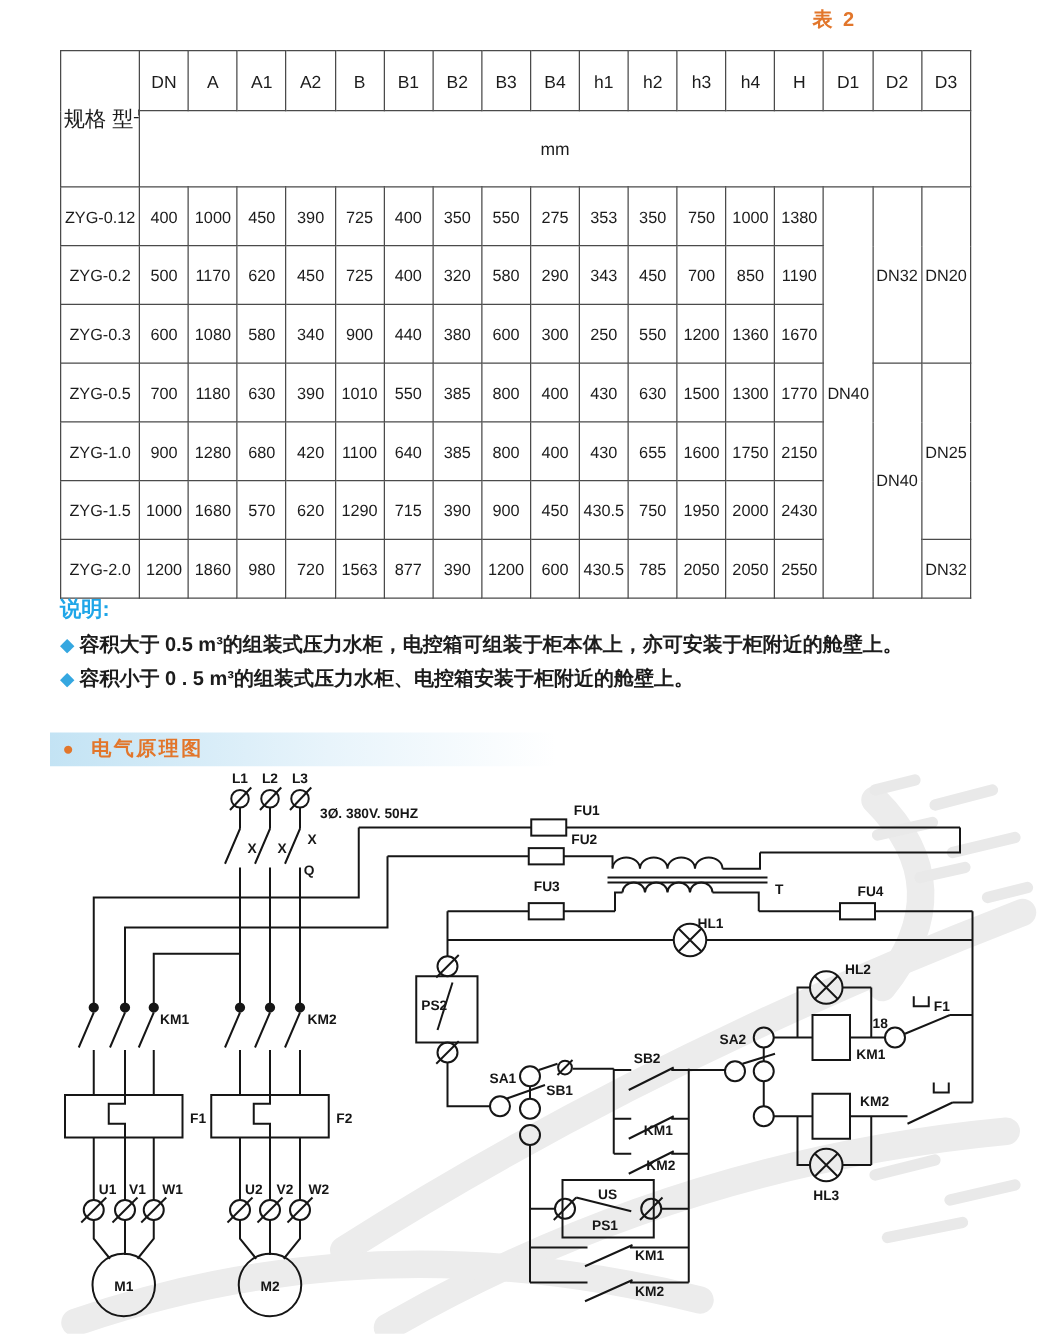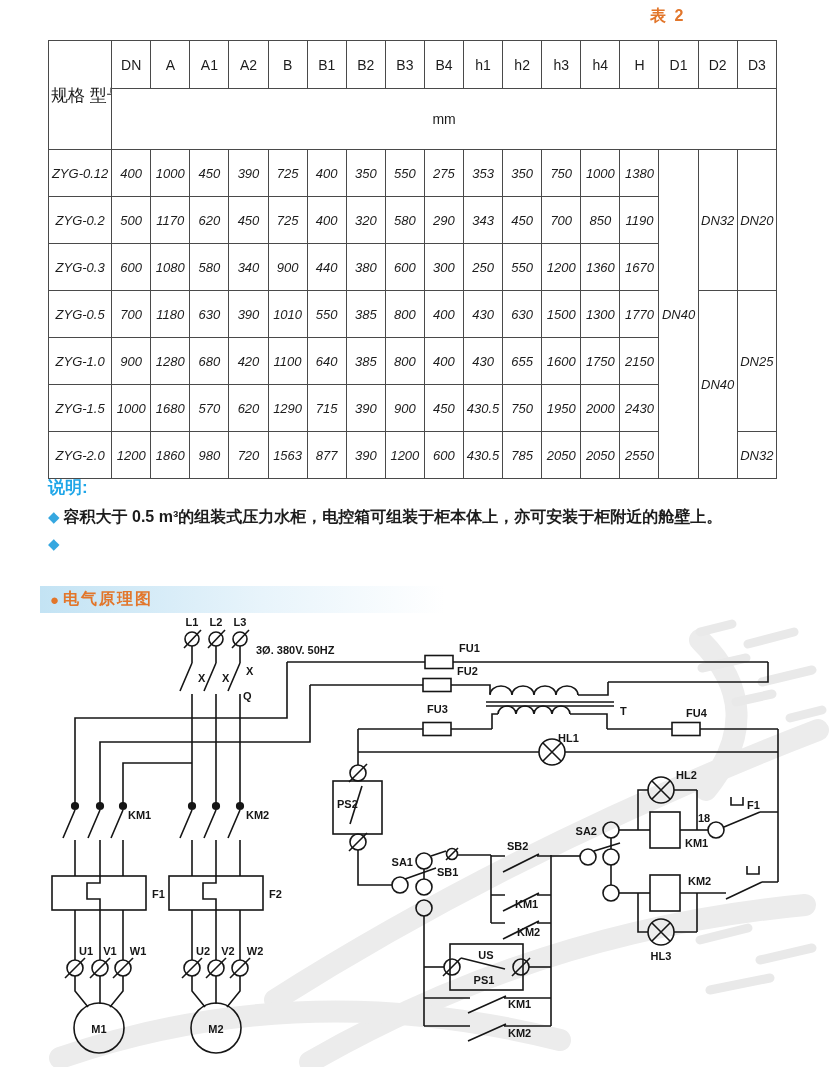--- a/index.html
+++ b/index.html
@@ -3,30 +3,30 @@
 <meta charset="utf-8">
 <style>
   html,body{margin:0;padding:0;}
   body{width:830px;height:1067px;position:relative;background:#ffffff;overflow:hidden;
        font-family:"Liberation Sans","DejaVu Sans",sans-serif;color:#1c1c1c;}
   .table-tag{position:absolute;left:650px;top:6px;font-size:16px;font-weight:bold;color:#e2762b;letter-spacing:2px;}
   .spec-table{position:absolute;left:48px;top:40px;border-collapse:collapse;table-layout:fixed;width:729px;}
   .spec-table td,.spec-table th{border:1px solid #4a4a4a;text-align:center;padding:0;font-weight:normal;
        font-size:13px;overflow:hidden;white-space:nowrap;}
   .spec-table th{font-size:14px;}
-  tr.hrow1{height:48px;} tr.hrow2{height:61px;} tr.drow{height:47px;font-style:italic;}
+  tr.hrow1{height:48px;} tr.hrow2{height:61px;} tr.drow{height:47px;}
   th.model-head{font-size:17px;text-align:left;padding-left:2px;}
   .notes{position:absolute;left:48px;top:476px;width:748px;}
   .notes-title{font-size:17px;font-weight:bold;color:#1fa6e8;margin-bottom:6px;}
   .note-item{display:flex;align-items:flex-start;font-size:16px;font-weight:bold;line-height:1.5;margin-bottom:3px;}
   .note-bullet{color:#35a7e0;margin-right:4px;font-size:15px;line-height:1.6;}
   .section-head{position:absolute;left:40px;top:586px;width:405px;height:27px;display:flex;align-items:center;
        background:linear-gradient(90deg,#c3e3f4 0%,#e8f4fb 55%,#ffffff 100%);}
   .section-bullet{color:#e2762b;font-size:15px;margin:0 4px 0 10px;}
-  .section-title{color:#e2762b;font-size:16px;font-weight:bold;letter-spacing:2px;}
+  .section-title{color:#e2762b;font-size:16px;font-weight:bold;letter-spacing:2px;margin-left:10px;}
   .schematic{position:absolute;left:0;top:612px;}
   svg text{font-family:"Liberation Sans","DejaVu Sans",sans-serif;font-size:11px;font-weight:bold;fill:#161616;}
 </style>
 </head>
 <body>
 
 <div class="table-tag">表 2</div>
 
 <table class="spec-table">
   <colgroup>
@@ -202,20 +202,21 @@
   </table>
 
 <div class="notes">
   <div class="notes-title">说明:</div>
   <div class="note-item">
     <span class="note-bullet">◆</span>
     <span>容积大于 0.5 m³的组装式压力水柜，电控箱可组装于柜本体上，亦可安装于柜附近的舱壁上。</span>
   </div>
   <div class="note-item">
     <span class="note-bullet">◆</span>
+    <span>容积小于 0 . 5 m³的组装式压力水柜、电控箱安装于柜附近的舱壁上。</span>
   </div>
 </div>
 
 <div class="section-head">
   <span class="section-bullet">●</span>
   <span class="section-title">电气原理图</span>
 </div>
 
 <svg class="schematic" width="830" height="455" viewBox="0 612 830 455" xmlns="http://www.w3.org/2000/svg">
 

